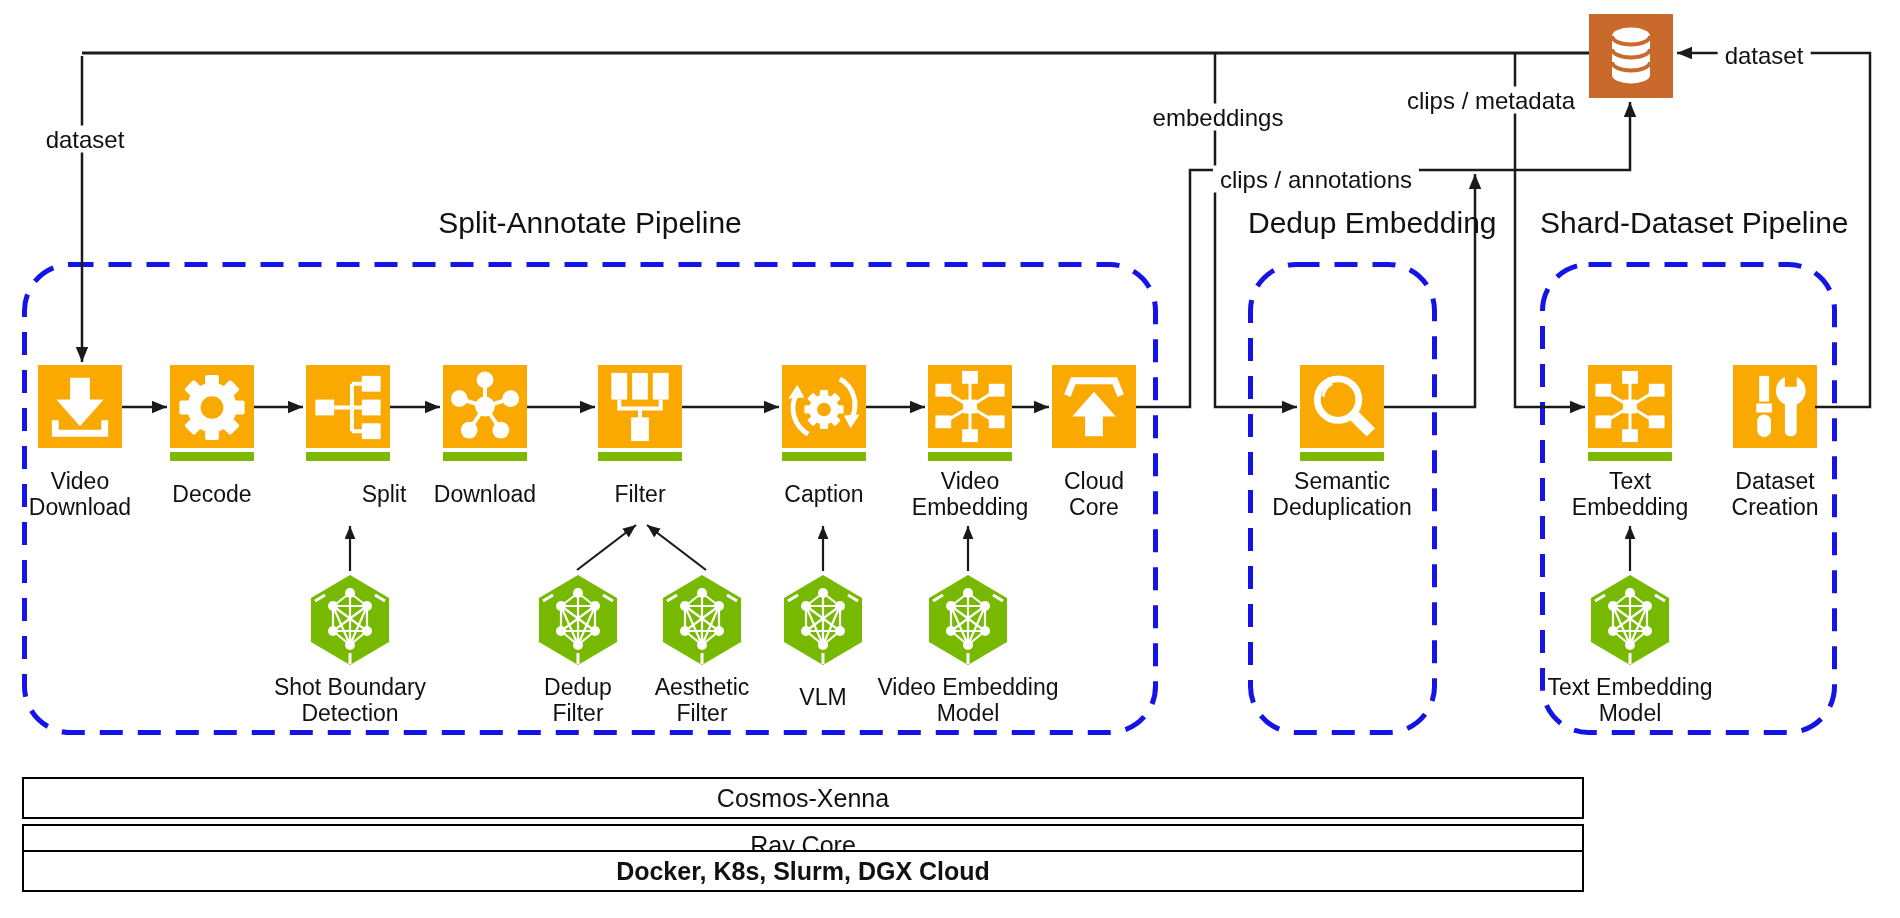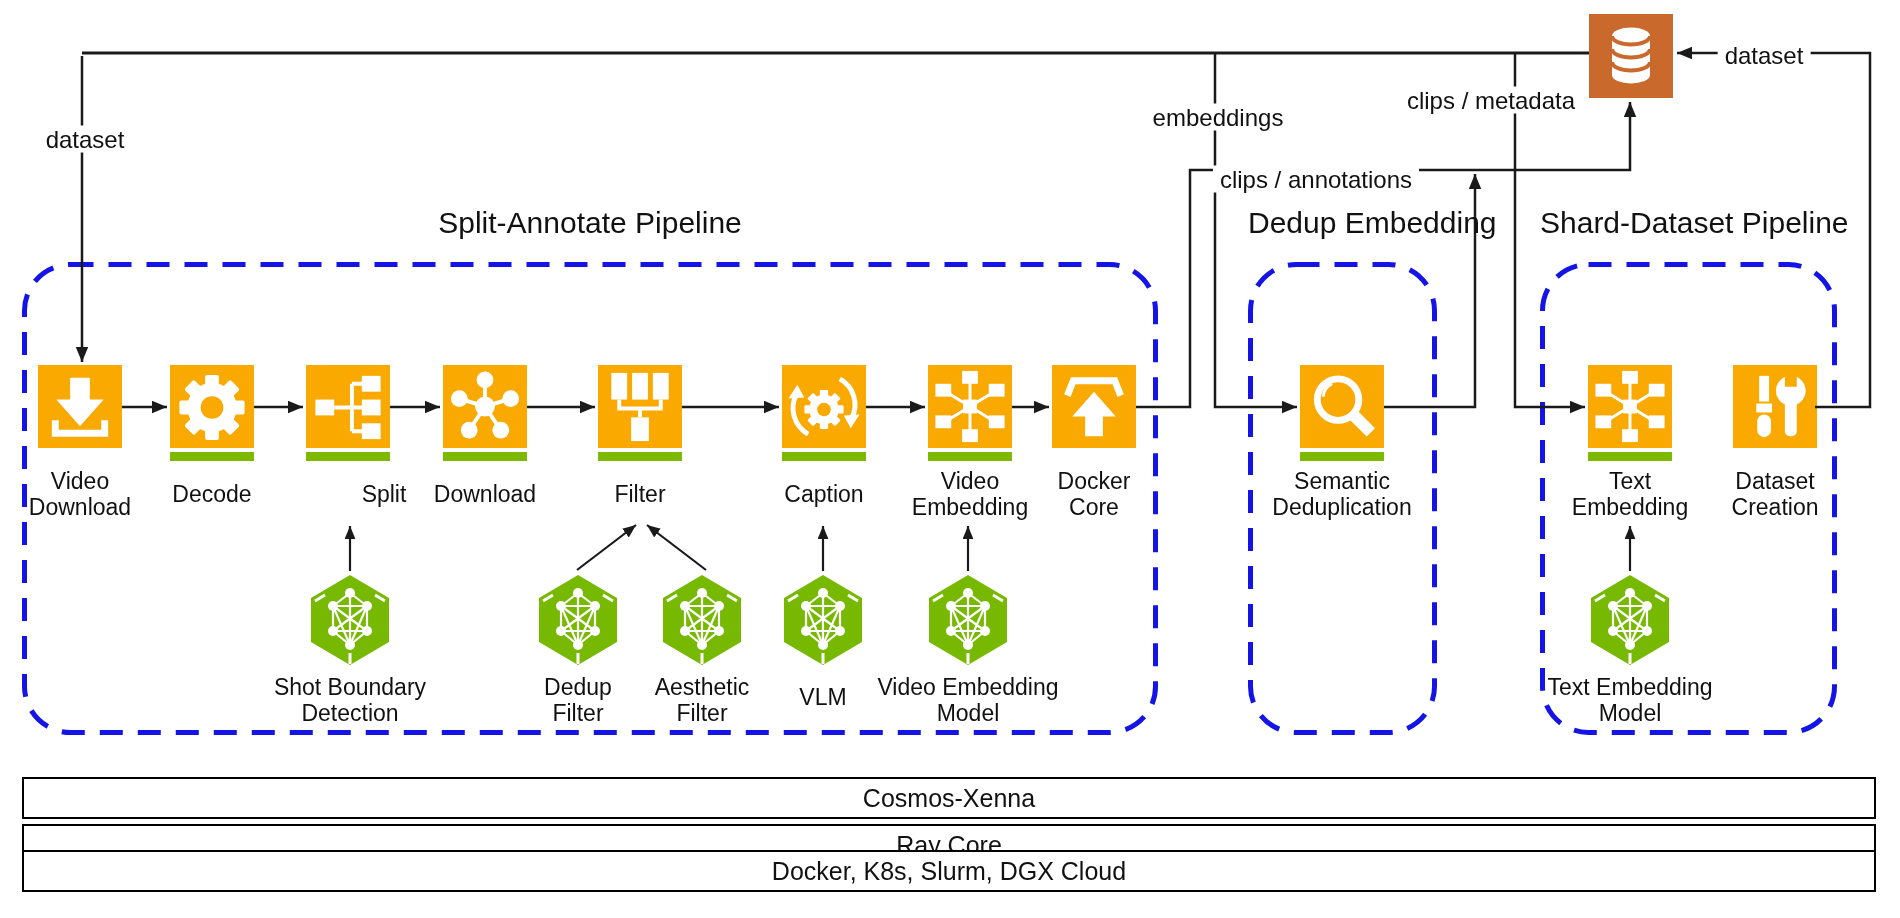--- a/index.html
+++ b/index.html
@@ -7,21 +7,21 @@
           font-family:"Liberation Sans", sans-serif;color:#111;}
   #wires{position:absolute;left:0;top:0;z-index:1;}
   .flabel{position:absolute;transform:translate(-50%,-50%);background:#fff;padding:0 7px;
           font-size:24px;line-height:27px;white-space:nowrap;z-index:3;}
   .ptitle{position:absolute;top:205px;height:36px;font-size:30px;line-height:36px;
           text-align:center;z-index:3;white-space:nowrap;}
   .iconbox{position:absolute;width:84px;height:83px;}
   .gbar{position:absolute;width:84px;height:9px;top:452px;z-index:4;}
   .nlabel{position:absolute;width:220px;text-align:center;font-size:23px;line-height:26px;z-index:4;}
   .hex{position:absolute;width:84px;height:96px;top:572px;z-index:4;}
-  .stackbar{position:absolute;left:22px;width:1854px;height:42px;border:2px solid #000;
+  .stackbar{position:absolute;left:22px;width:1562px;height:42px;border:2px solid #000;
             background:#fff;box-sizing:border-box;text-align:center;font-size:25px;
             line-height:38px;z-index:4;}
   .dbicon{position:absolute;left:1589px;top:14px;width:84px;height:84px;z-index:4;}
   svg{display:block;}
 </style>
 </head>
 <body>
 
 <div id="canvas">
 
@@ -222,21 +222,21 @@
         <div>Video</div>
         <div>Embedding</div>
       </div>
       <div class="iconbox" style="left: 1052px; top: 365px; background: rgb(249, 169, 0);">
         <svg width="84" height="83" viewBox="0 0 84 84">
           <path d="M15,31 l6,-15 h42 l6,15" stroke="#fff" stroke-width="7" fill="none"></path>
            <path d="M42,27 l22,25 h-13 v20 h-18 v-20 h-13 z" fill="#fff"></path>
         </svg>
       </div>
       <div class="nlabel" style="left: 984px; top: 468px;">
-        <div>Docker</div>
+        <div>Cloud</div>
         <div>Core</div>
       </div>
       <div class="iconbox" style="left: 1300px; top: 365px; background: rgb(249, 169, 0);">
         <svg width="84" height="83" viewBox="0 0 84 84">
           <circle cx="38" cy="35" r="21" stroke="#fff" stroke-width="7" fill="none"></circle>
               <path d="M23,32 a16,16 0 0 1 9,-13" stroke="#fff" stroke-width="3" fill="none"></path>
               <line x1="55" y1="52" x2="67" y2="64" stroke="#fff" stroke-width="12" stroke-linecap="square"></line>
         </svg>
       </div>
       <div class="gbar" style="left: 1300px; background: rgb(124, 185, 0);"></div>
@@ -482,15 +482,15 @@
         </svg>
       </div>
       <div class="nlabel" style="left: 1520px; top: 674px;">
         <div>Text Embedding</div>
         <div>Model</div>
       </div>
     </div>
   <div id="stack-g">
       <div class="stackbar" style="top: 777px;">Cosmos-Xenna</div>
       <div class="stackbar" style="top: 824px;">Ray Core</div>
-      <div class="stackbar" style="top: 850px;">Docker, K8s, Slurm, DGX Cloud</div>
+      <div class="stackbar" style="top: 850px; font-weight: bold;">Docker, K8s, Slurm, DGX Cloud</div>
     </div>
 </div>
 
 </body></html>

